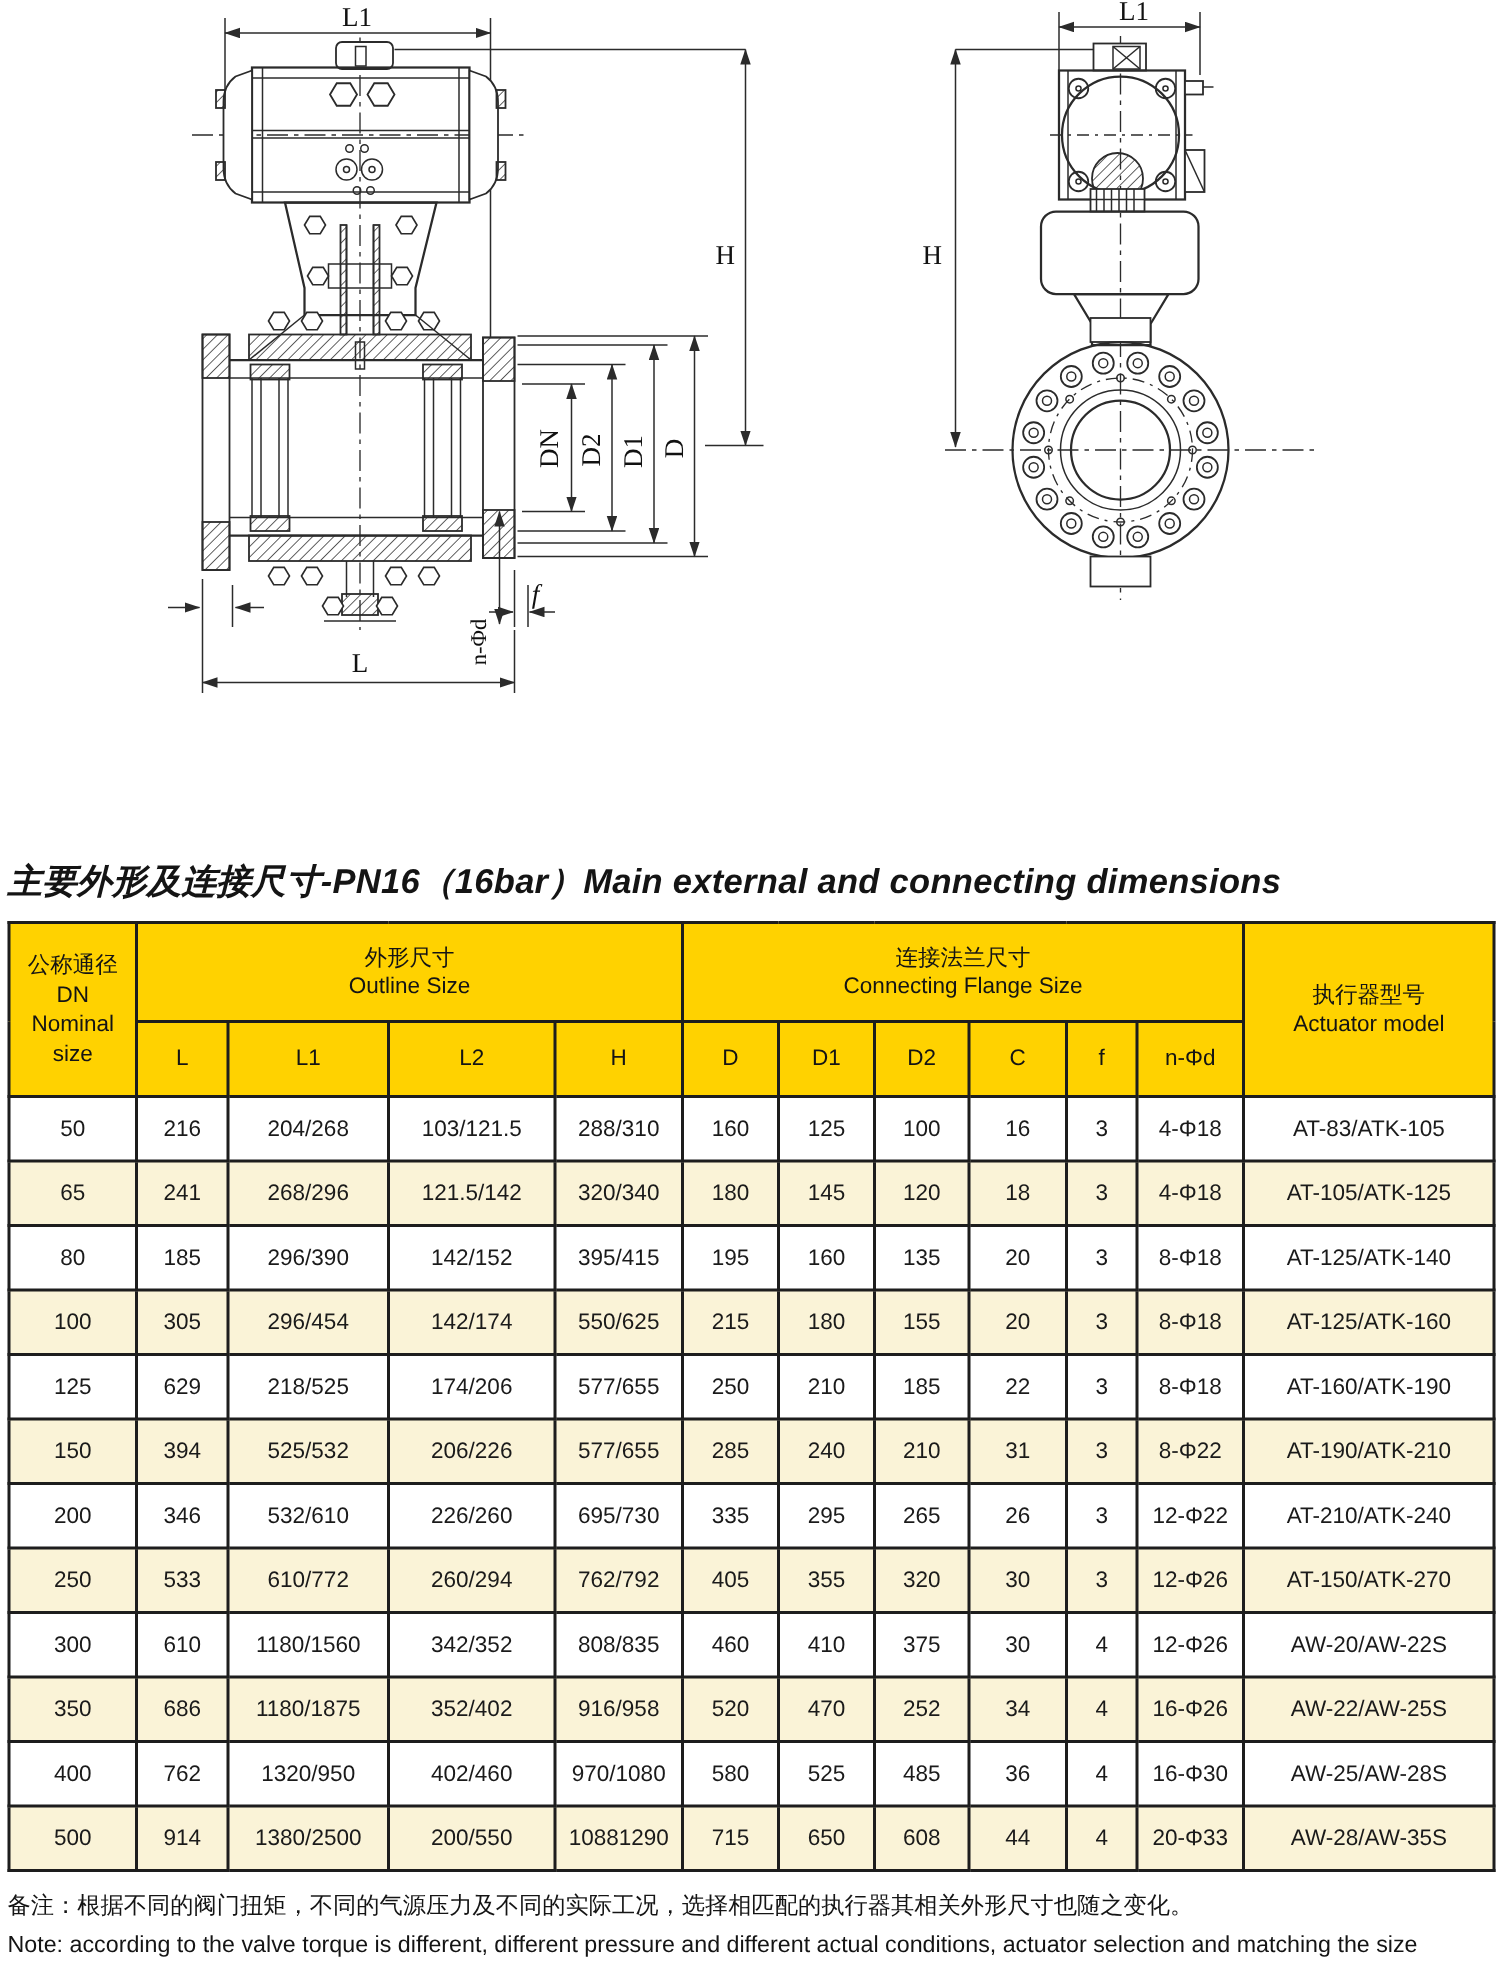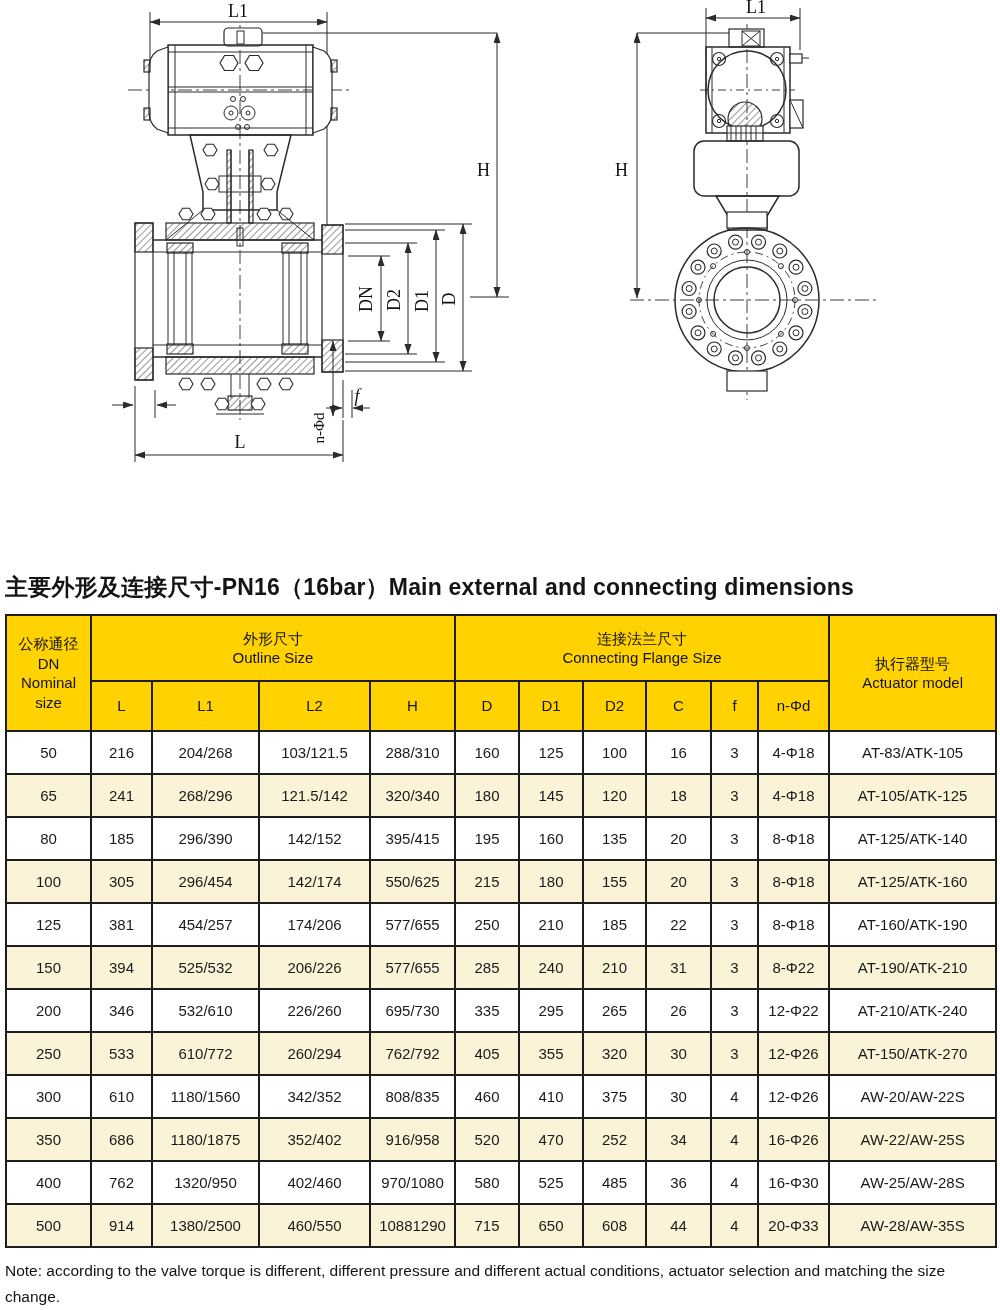--- a/index.html
+++ b/index.html
@@ -9,21 +9,21 @@
   svg .tl{fill:none;stroke:#2b2b2b;stroke-width:1;}
   svg .dim{fill:none;stroke:#2b2b2b;stroke-width:1;}
   svg .cl{fill:none;stroke:#2b2b2b;stroke-width:0.9;stroke-dasharray:14 4 3 4;}
   svg .dash{fill:none;stroke:#2b2b2b;stroke-width:0.9;stroke-dasharray:8 4 2 4;}
   svg .hatch{fill:url(#ht);stroke:#2b2b2b;stroke-width:1.2;}
   svg .wh{fill:#ffffff;stroke:#2b2b2b;stroke-width:1.2;}
   svg .bolt{fill:#ffffff;stroke:#2b2b2b;stroke-width:1.2;}
   svg text.dtext{font-family:"Liberation Serif",serif;font-size:18px;fill:#111;}
   svg text.dtext-sm{font-family:"Liberation Serif",serif;font-size:15px;fill:#111;}
   svg text.ital{font-style:italic;}
-  .page-title{font-size:23px;font-weight:bold;margin:14px 0 0 5px;letter-spacing:0.2px;color:#141414;}
+  .page-title{font-size:23px;font-weight:bold;margin:14px 0 0 5px;letter-spacing:0.2px;color:#141414;font-style:italic;}
   table.dim-table{border-collapse:collapse;table-layout:fixed;width:990px;margin:11px 0 0 5px;}
   .dim-table th,.dim-table td{border:2px solid #1d1d1d;text-align:center;vertical-align:middle;padding:0 2px;}
   .dim-table thead th{background:#ffd200;font-weight:normal;font-size:15px;color:#141414;line-height:1.3;}
   .dim-table thead tr.gr th{height:64px;}
   .dim-table thead tr.sub th{height:48px;}
   .dim-table tbody td{font-size:15px;height:41px;background:#ffffff;}
   .dim-table tbody tr:nth-child(even) td{background:#faf3d7;}
   .mline{white-space:pre-line;}
   .notes{margin:10px 0 0 5px;width:990px;font-size:15.5px;line-height:1.68;color:#141414;}
 </style>
@@ -371,22 +371,22 @@
         <td>215</td>
         <td>180</td>
         <td>155</td>
         <td>20</td>
         <td>3</td>
         <td>8-Φ18</td>
         <td>AT-125/ATK-160</td>
       </tr>
       <tr>
         <td>125</td>
-        <td>381</td>
-        <td>454/257</td>
+        <td>629</td>
+        <td>218/525</td>
         <td>174/206</td>
         <td>577/655</td>
         <td>250</td>
         <td>210</td>
         <td>185</td>
         <td>22</td>
         <td>3</td>
         <td>8-Φ18</td>
         <td>AT-160/ATK-190</td>
       </tr>
@@ -471,28 +471,29 @@
         <td>485</td>
         <td>36</td>
         <td>4</td>
         <td>16-Φ30</td>
         <td>AW-25/AW-28S</td>
       </tr>
       <tr>
         <td>500</td>
         <td>914</td>
         <td>1380/2500</td>
-        <td>460/550</td>
+        <td>200/550</td>
         <td>10881290</td>
         <td>715</td>
         <td>650</td>
         <td>608</td>
         <td>44</td>
         <td>4</td>
         <td>20-Φ33</td>
         <td>AW-28/AW-35S</td>
       </tr>
     </tbody>
 </table>
 
 <div class="notes">
+  <div>备注：根据不同的阀门扭矩，不同的气源压力及不同的实际工况，选择相匹配的执行器其相关外形尺寸也随之变化。</div>
   <div>Note: according to the valve torque is different, different pressure and different actual conditions, actuator selection and matching the size change.</div>
 </div>
 
 </body></html>

